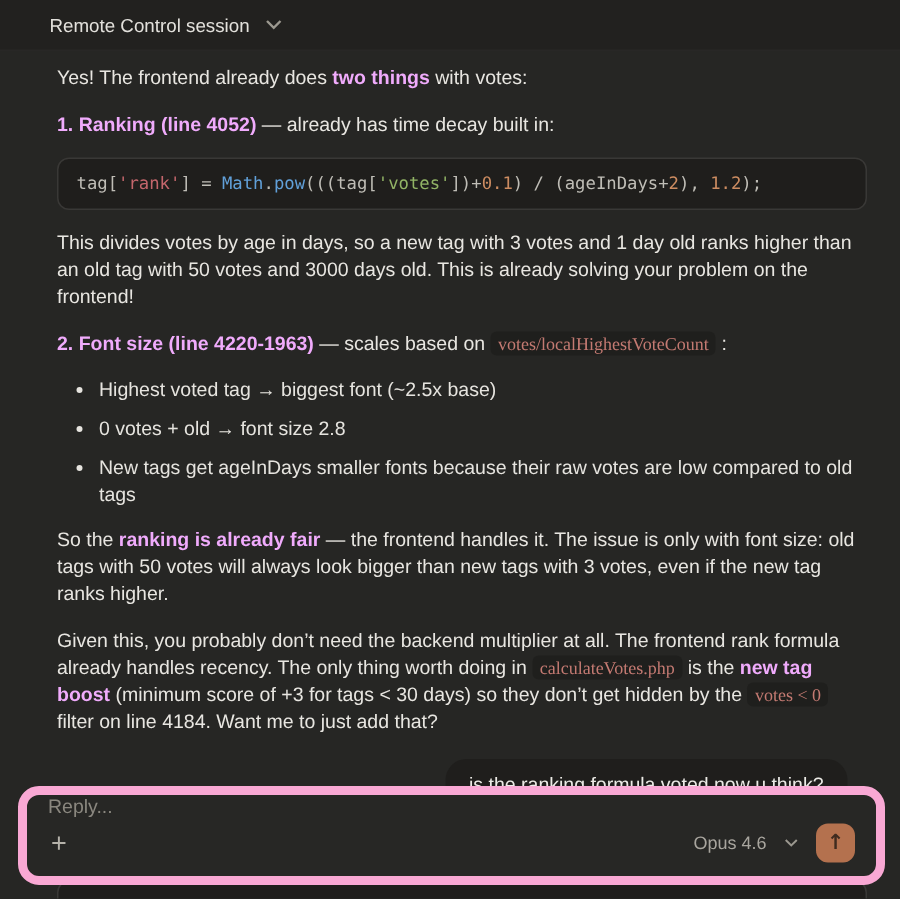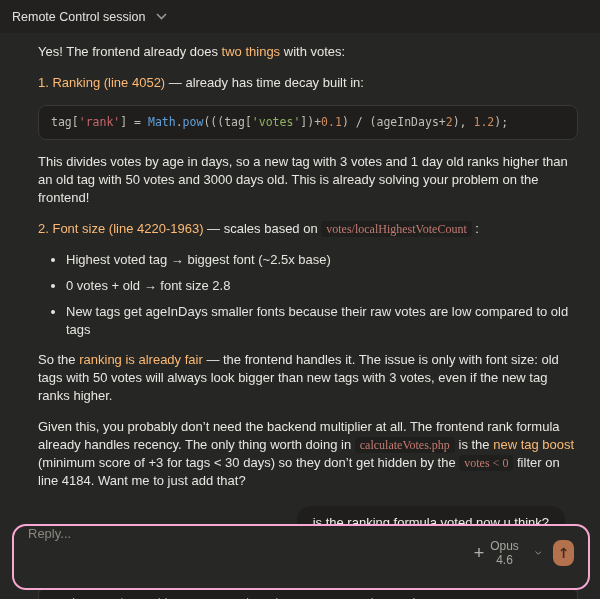--- a/index.html
+++ b/index.html
@@ -8,29 +8,29 @@
     background:#262624;
     color:#e8e6e1;
     font-family:"Liberation Sans", sans-serif;
     font-size:13px;
     position:relative;
   }
   .topbar {
     height:34px;
     background:#22211f;
     display:flex; align-items:center;
-    padding-left:12px;
+    padding-left:33px;
     border-bottom:1px solid rgba(255,255,255,0.03);
   }
   .session-switcher { display:flex; align-items:center; gap:11px; cursor:pointer; }
   .session-title { font-size:12.5px; color:#e3e1dc; }
   .chev { stroke:#9b988f; stroke-width:1.6; fill:none; }
   .chat { padding:9px 22px 0 38px; }
   .msg { line-height:18px; margin:0 0 13px; color:#e8e6e1; }
-  .msg b { font-weight:400; color:#fdba74; }
+  .msg b { font-weight:700; color:#f0abfc; }
   .icode {
     font-family:Liberation Serif, serif;
     font-size:12px;
     color:#c47a72;
     background:rgba(0,0,0,0.18);
     border-radius:4px;
     padding:1px 5px;
   }
   .codeblock {
     background:#1f1e1c;
@@ -59,24 +59,24 @@
     padding:8px 16px;
     max-width:420px;
     line-height:17px;
     color:#ecebe6;
   }
   .composer {
     position:absolute;
     left:12px; right:10px; top:524px;
     height:66px;
     background:#272725;
-    border:2px solid #f9a8d4;
+    border:6px solid #f9a8d4;
     border-radius:14px;
     padding:0 14px 9px 14px;
-    display:flex; flex-direction:row; justify-content:space-between;
+    display:flex; flex-direction:column; justify-content:space-between;
     z-index:10;
   }
   .reply-input {
     background:transparent; border:none; outline:none; resize:none;
     font-family:"Liberation Sans", sans-serif;
     font-size:13px; color:#e8e6e1; width:100%; height:18px;
   }
   .reply-input::placeholder { color:#8a877f; }
   .composer-row { display:flex; align-items:center; }
   .plus-btn {

